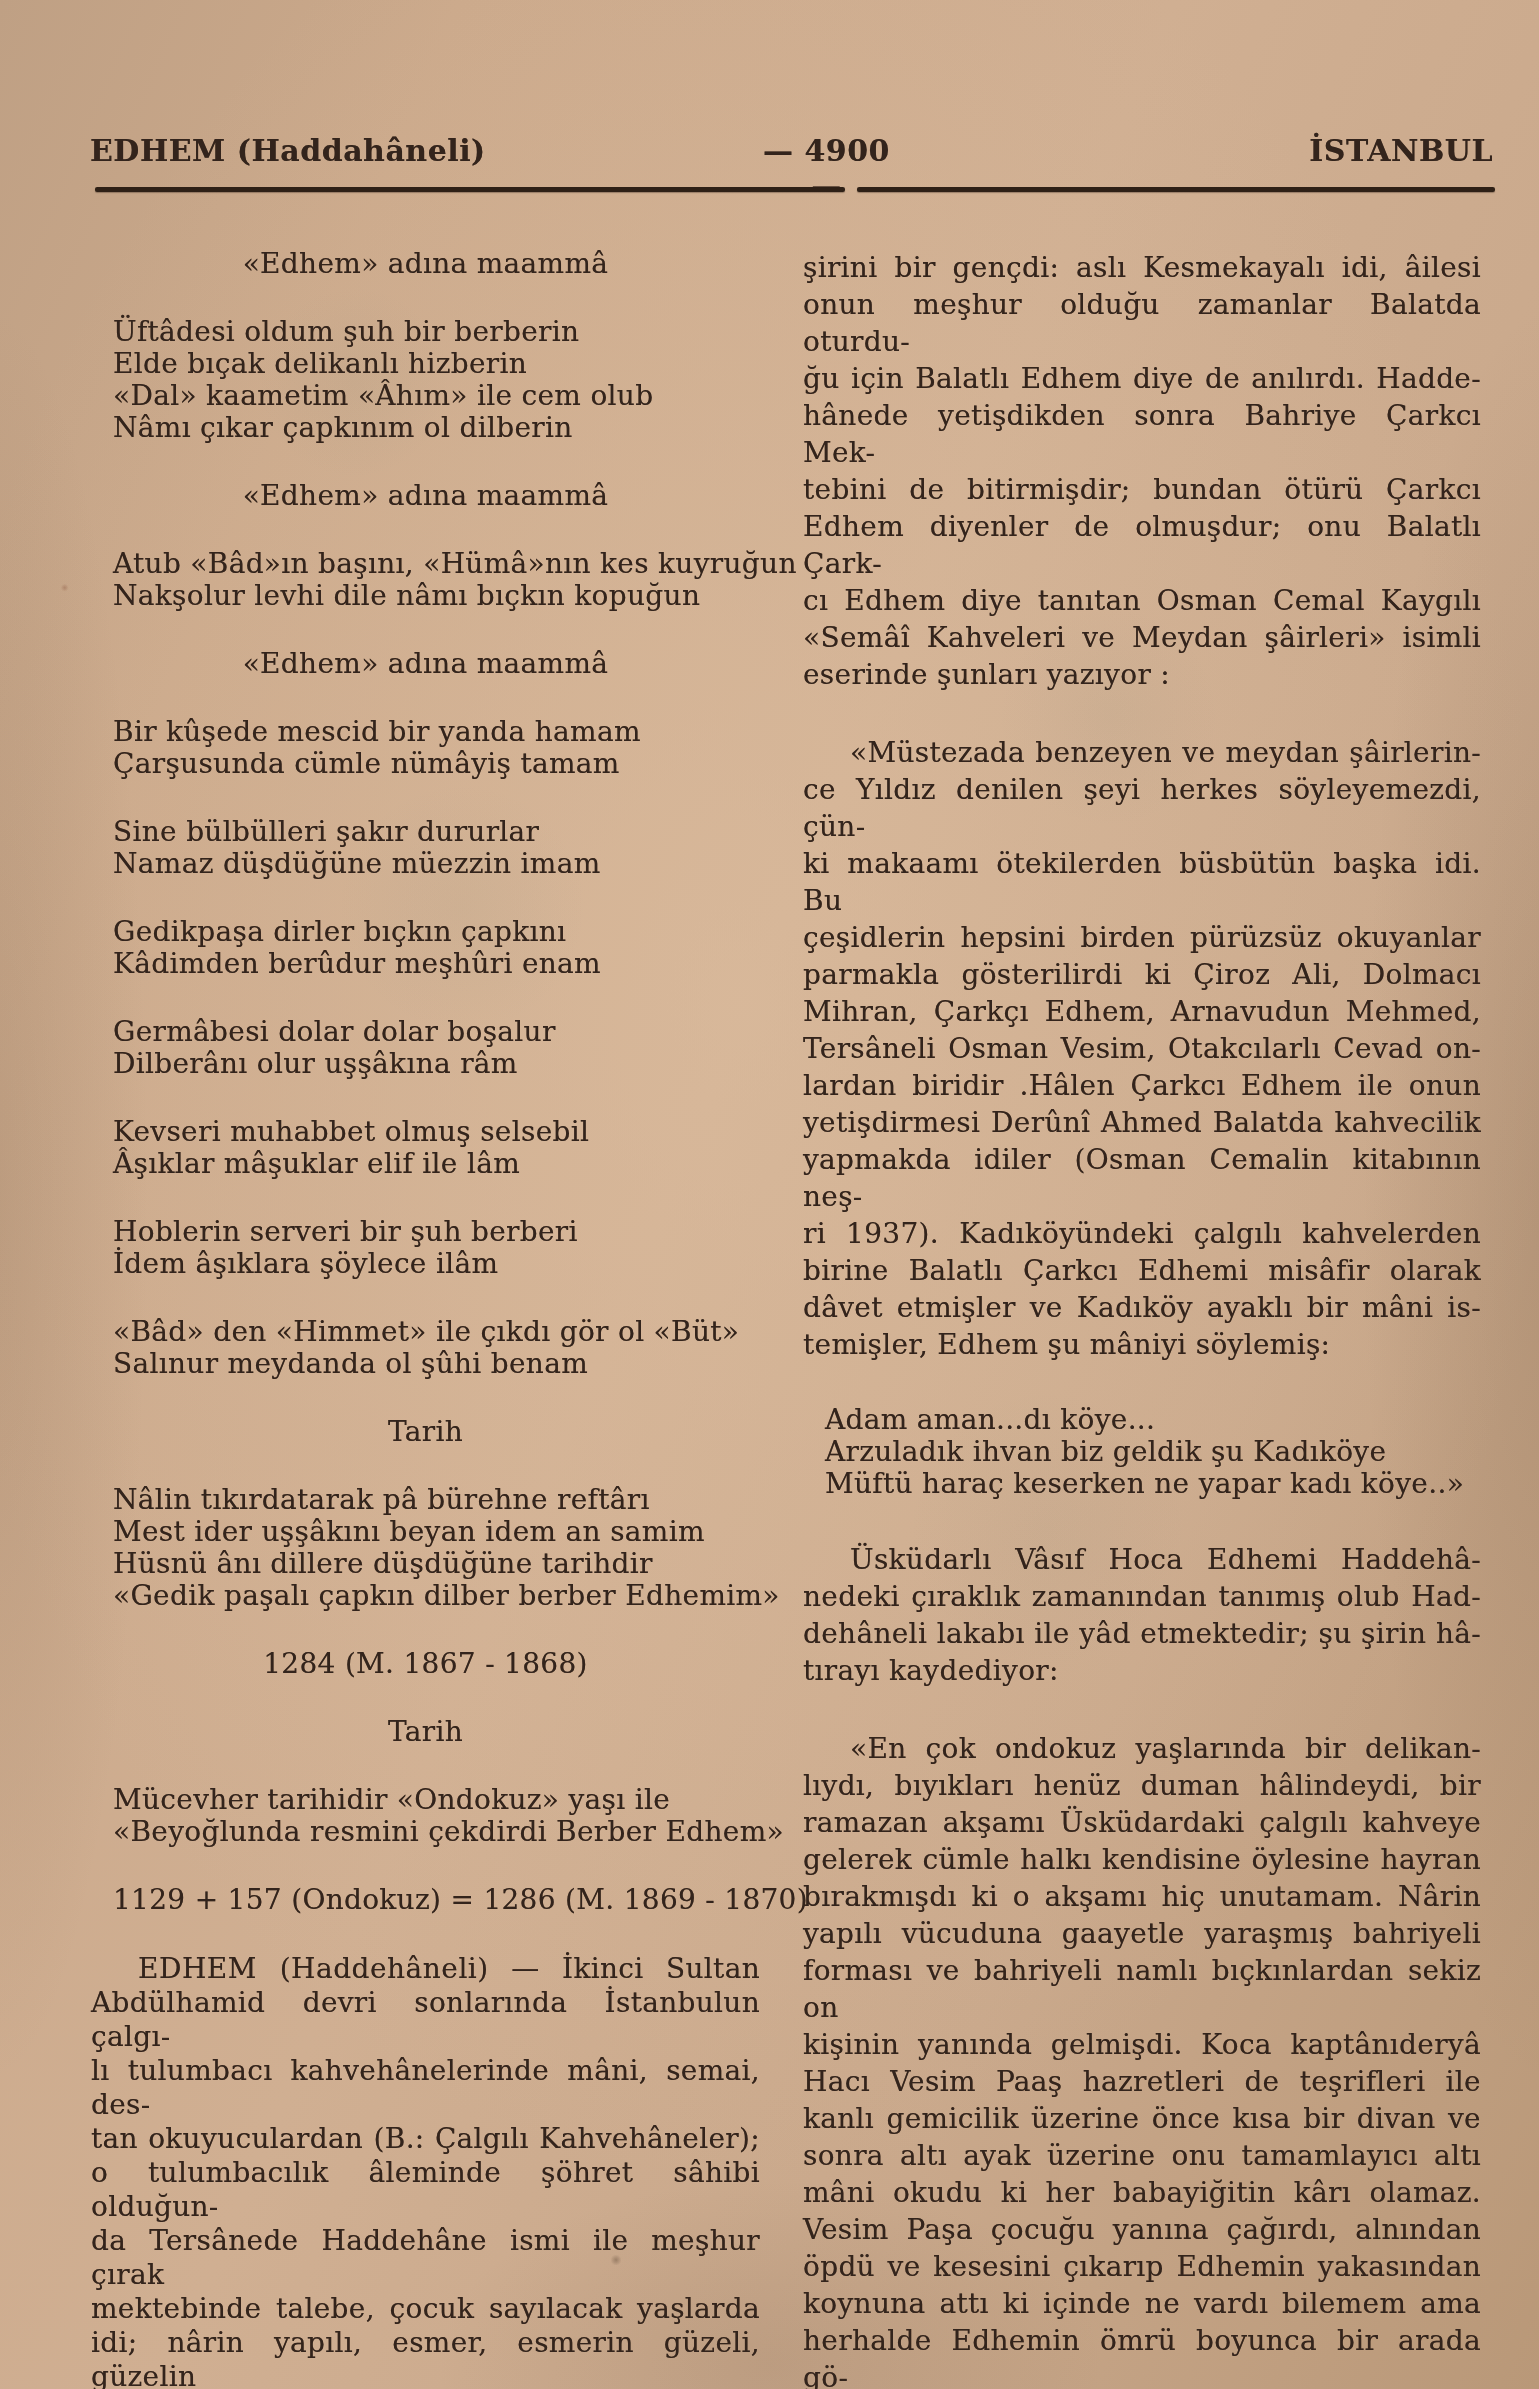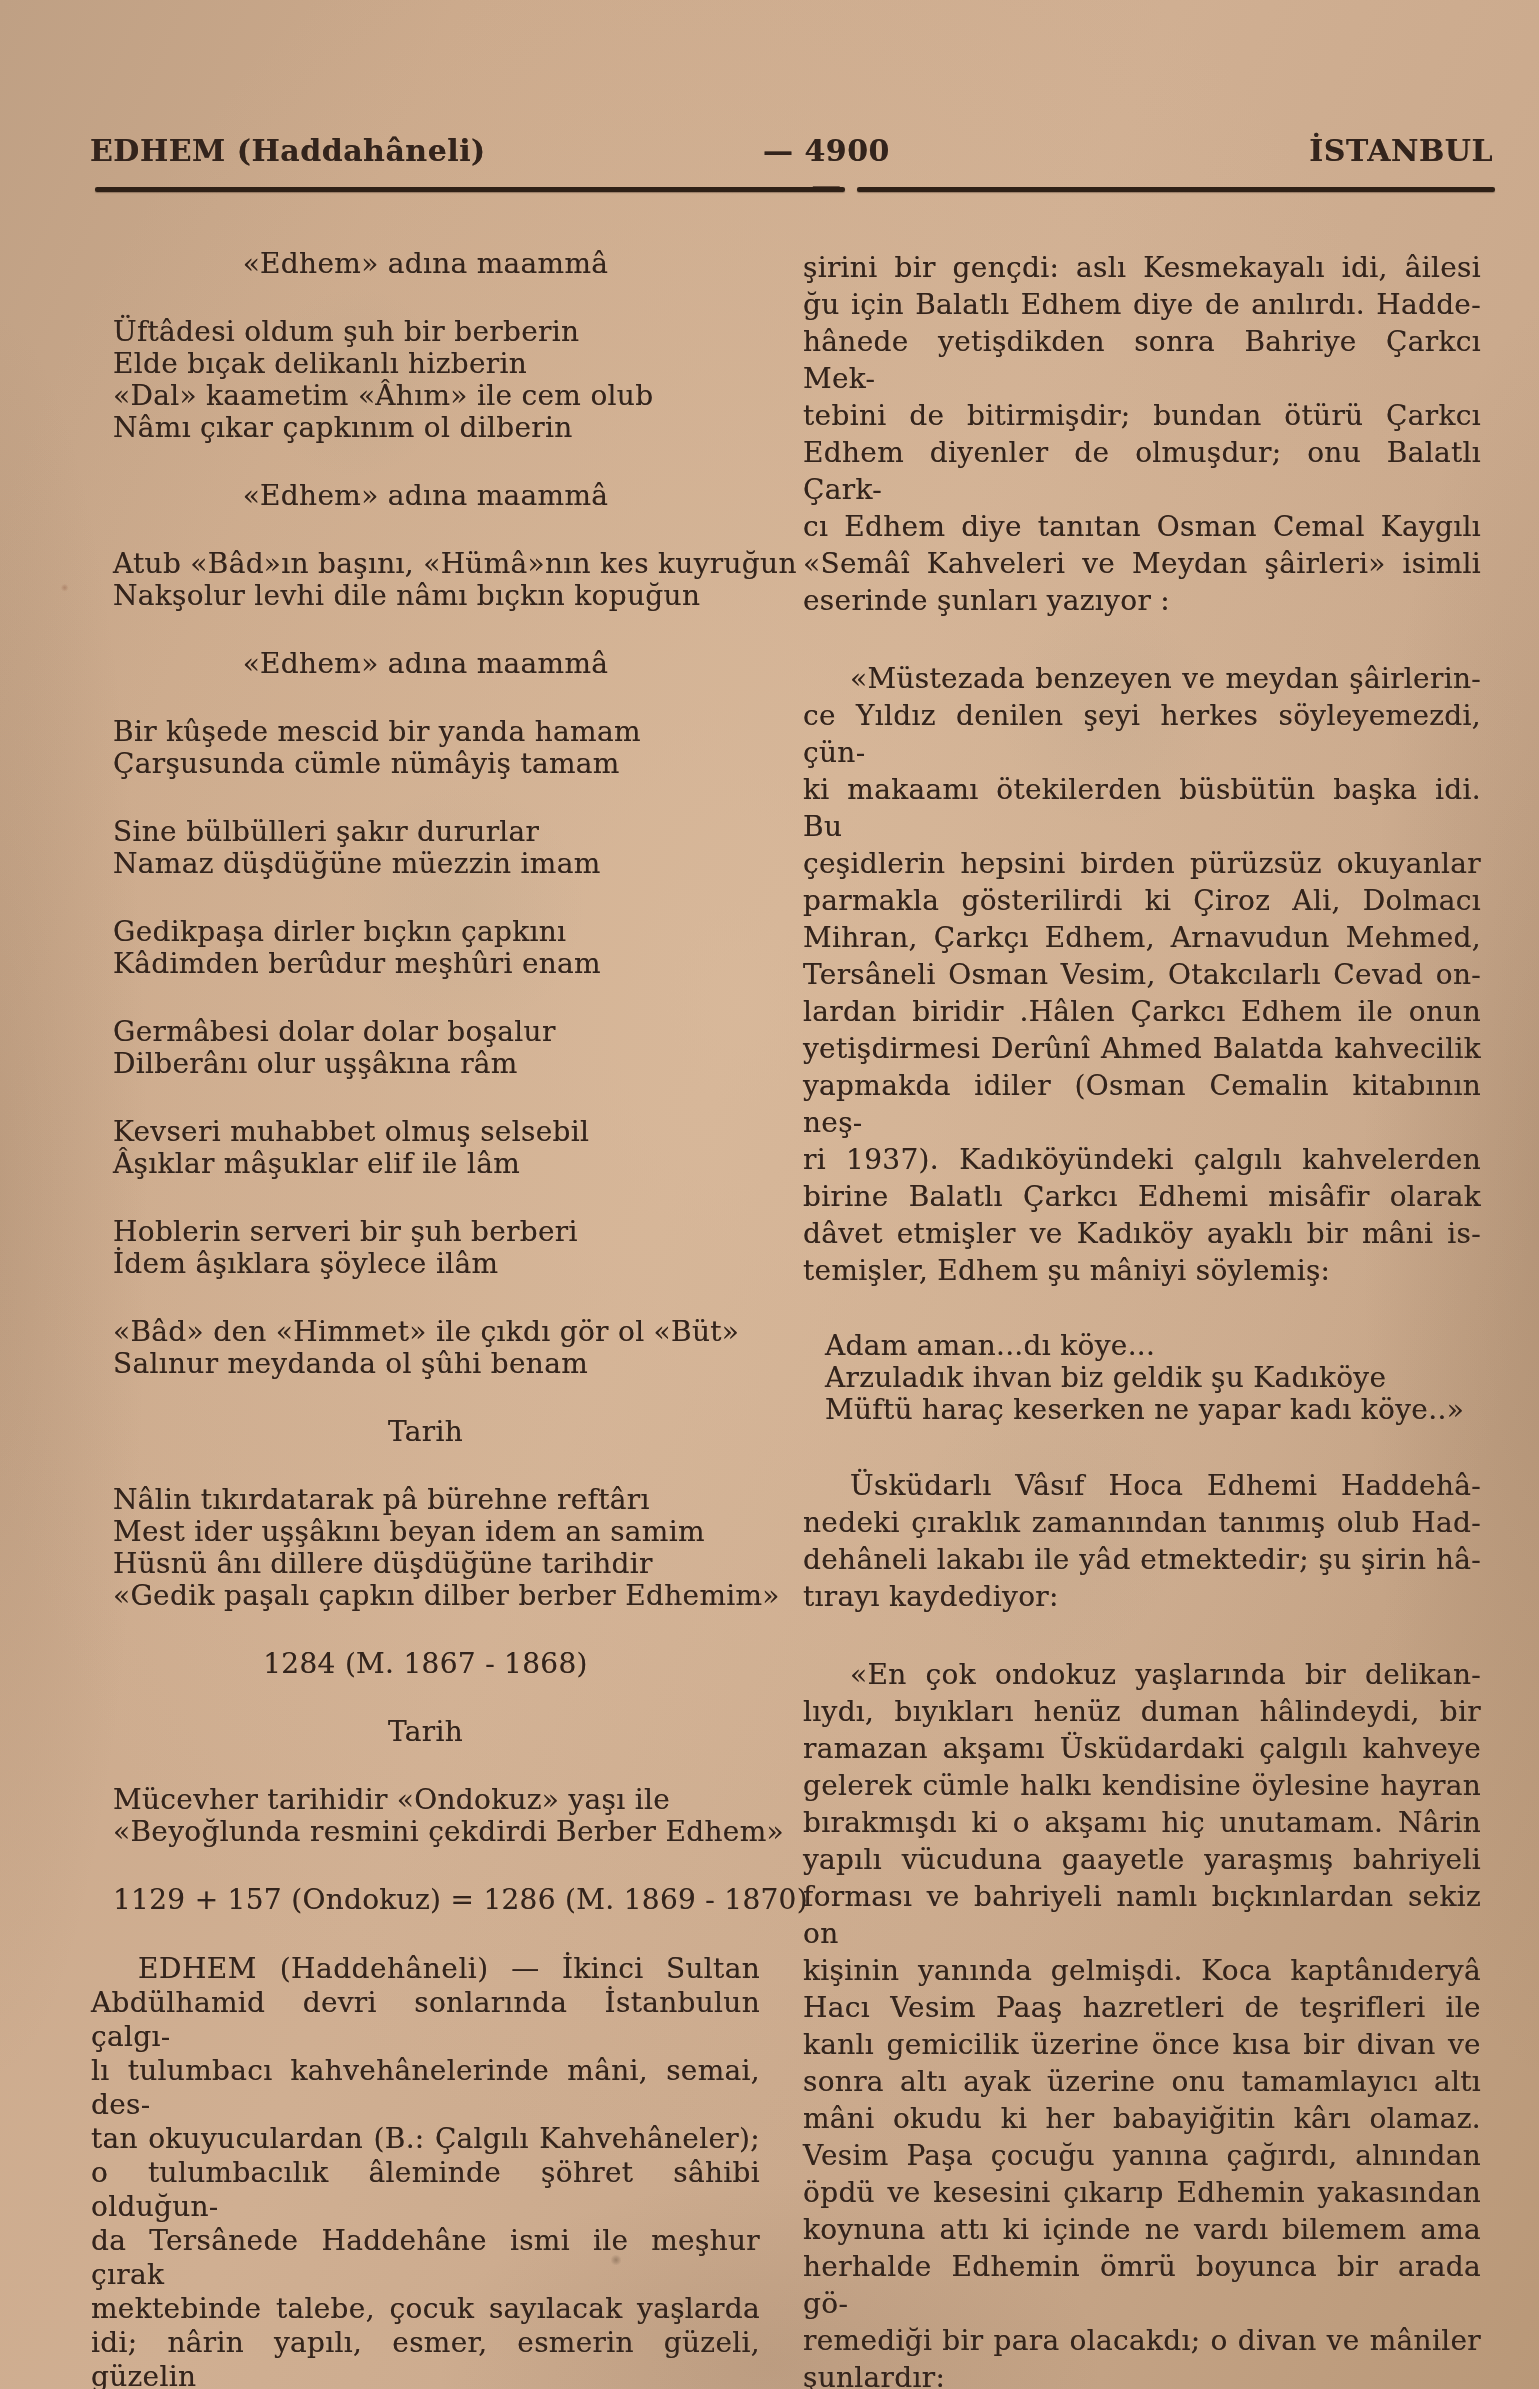--- a/index.html
+++ b/index.html
@@ -147,20 +147,21 @@
         <div class="line">tan okuyuculardan (B.: Çalgılı Kahvehâneler);</div>
         <div class="line">o tulumbacılık âleminde şöhret sâhibi olduğun-</div>
         <div class="line">da Tersânede Haddehâne ismi ile meşhur çırak</div>
         <div class="line">mektebinde talebe, çocuk sayılacak yaşlarda</div>
         <div class="line last">idi; nârin yapılı, esmer, esmerin güzeli, güzelin</div>
       </div>
     </div>
   <div class="column col-right ink">
       <div class="block para">
         <div class="line first">şirini bir gençdi: aslı Kesmekayalı idi, âilesi</div>
+        <div class="line">onun meşhur olduğu zamanlar Balatda oturdu-</div>
         <div class="line">ğu için Balatlı Edhem diye de anılırdı. Hadde-</div>
         <div class="line">hânede yetişdikden sonra Bahriye Çarkcı Mek-</div>
         <div class="line">tebini de bitirmişdir; bundan ötürü Çarkcı</div>
         <div class="line">Edhem diyenler de olmuşdur; onu Balatlı Çark-</div>
         <div class="line">cı Edhem diye tanıtan Osman Cemal Kaygılı</div>
         <div class="line">«Semâî Kahveleri ve Meydan şâirleri» isimli</div>
         <div class="line last">eserinde şunları yazıyor :</div>
       </div>
       <div class="block para indent">
         <div class="line first">«Müstezada benzeyen ve meydan şâirlerin-</div>

